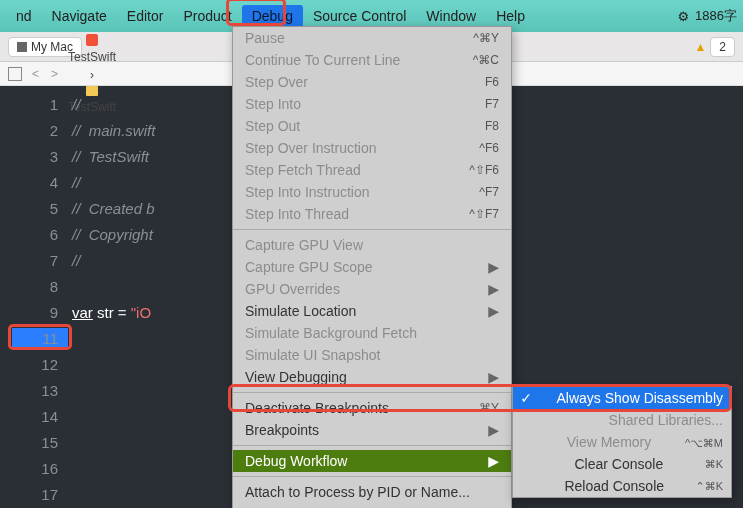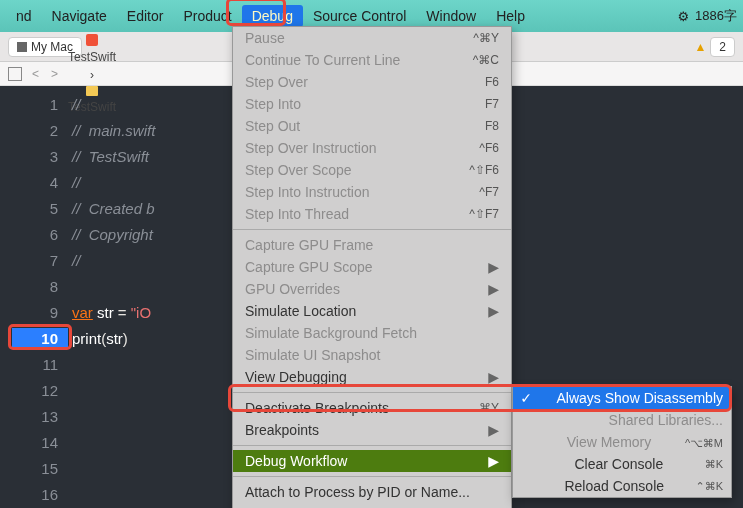--- a/index.html
+++ b/index.html
@@ -1,20 +1,20 @@
 <!DOCTYPE html>
 <html><head>
 <meta charset="utf-8">
 <style>
 * { margin: 0; padding: 0; box-sizing: border-box; font-family: -apple-system, "Helvetica Neue", Arial, sans-serif; }
 body { width: 743px; height: 508px; background: #2a2f36; overflow: hidden; position: relative; }
 
 .menubar { height: 26px; background: linear-gradient(#6dd5c9, #5bc4b8); display: flex; align-items: center; padding: 16px 6px; font-size: 14px; color: #222; position: relative; z-index: 10; }
 .menubar .item { padding: 3px 10px; cursor: default; }
-.menubar .item.active { background: #1f76ea; color: #fef9c3; border-radius: 3px; }
+.menubar .item.active { background: #1f76ea; color: #0f172a; border-radius: 3px; }
 .menubar .right { margin-left: auto; display: flex; align-items: center; gap: 6px; font-size: 13px; }
 
 .toolbar { height: 30px; background: #e8e6e6; border-bottom: 1px solid #ccc; display: flex; align-items: center; padding: 0 8px; font-size: 12px; color: #333; }
 .chip { background: #fff; border: 1px solid #ccc; border-radius: 4px; padding: 2px 8px; display: flex; align-items: center; gap: 4px; }
 .chip .ico { width: 10px; height: 10px; background: #666; }
 .center-tab { flex: 1; text-align: center; color: #555; }
 .warn { display: flex; align-items: center; gap: 4px; }
 .warn .trig { color: #e6a100; }
 
 .navbar { height: 24px; background: #f6f5f5; border-bottom: 1px solid #ddd; display: flex; align-items: center; padding: 0 8px; gap: 8px; font-size: 12px; color: #444; }
@@ -22,21 +22,21 @@
 .navbar .arrow { color: #999; padding: 0 2px; }
 .navbar .crumb { display: flex; align-items: center; gap: 4px; flex-direction: column; }
 .navbar .swifticon { width: 12px; height: 12px; background: #f05138; border-radius: 2px; display: inline-block; }
 .navbar .folder { width: 12px; height: 10px; background: #f4c955; border-radius: 1px; display: inline-block; }
 
 .editor { position: relative; font-family: Menlo, Monaco, monospace; font-size: 15px; line-height: 26px; color: #e6e4e0; padding-top: 6px; }
 .line { display: flex; }
 .gutter { width: 72px; text-align: right; padding-right: 14px; color: #8a8f97; user-select: none; }
 .code { white-space: pre; }
 .com { color: #8a8f97; font-style: italic; }
-.kw { color: #f97316; text-decoration: underline; }
+.kw { color: #ffffff; text-decoration: underline; }
 .var { color: #fff; }
 .str { color: #e97170; }
 .fn { color: #fff; }
 
 .bp-highlight { position: absolute; left: 8px; top: calc(6px + 26px*9 - 2px); width: 64px; height: 26px; border: 3px solid #e7473a; border-radius: 5px; pointer-events: none; }
 .bp-fill { position: absolute; left: 12px; top: calc(6px + 26px*9 + 2px); width: 56px; height: 20px; background: #2b7fff; z-index: -1; }
 .line10 .gutter { color: #fff; font-weight: 600; }
 
 .menu { position: absolute; top: 26px; left: 232px; width: 280px; background: #d0cfcf; border: 1px solid #999; font-size: 14px; color: #333; z-index: 20; box-shadow: 2px 4px 10px rgba(0,0,0,.3); }
 .menu .mi { display: flex; align-items: center; padding: 3px 12px; justify-content: space-between; }
@@ -133,24 +133,20 @@
       <div class="code"><span class="com">//</span></div>
     </div>
     <div class="line">
       <div class="gutter">8</div>
       <div class="code"></div>
     </div>
     <div class="line">
       <div class="gutter">9</div>
       <div class="code"><span class="kw">var</span> <span class="var">str</span> = <span class="str">"iO</span></div>
     </div>
-    <div class="line line10">
-      <div class="gutter">10</div>
-      <div class="code"><span class="fn">print</span>(<span class="var">str</span>)</div>
-    </div>
     <div class="line">
       <div class="gutter">11</div>
       <div class="code"></div>
     </div>
     <div class="line">
       <div class="gutter">12</div>
       <div class="code"></div>
     </div>
     <div class="line">
       <div class="gutter">13</div>
@@ -193,34 +189,34 @@
     </div>
     <div class="mi disabled">
       <span class="lbl">Step Out</span>
       <span class="sc">F8</span>
     </div>
     <div class="mi disabled">
       <span class="lbl">Step Over Instruction</span>
       <span class="sc">^F6</span>
     </div>
     <div class="mi disabled">
-      <span class="lbl">Step Over Scope</span>
+      <span class="lbl">Step Fetch Thread</span>
       <span class="sc">^⇧F6</span>
     </div>
     <div class="mi disabled">
       <span class="lbl">Step Into Instruction</span>
       <span class="sc">^F7</span>
     </div>
     <div class="mi disabled">
       <span class="lbl">Step Into Thread</span>
       <span class="sc">^⇧F7</span>
     </div>
     <div class="sep"></div>
     <div class="mi disabled">
-      <span class="lbl">Capture GPU Frame</span>
+      <span class="lbl">Capture GPU View</span>
     </div>
     <div class="mi disabled">
       <span class="lbl">Capture GPU Scope</span>
       <span class="sub">▶</span>
     </div>
     <div class="mi disabled">
       <span class="lbl">GPU Overrides</span>
       <span class="sub">▶</span>
     </div>
     <div class="mi">

